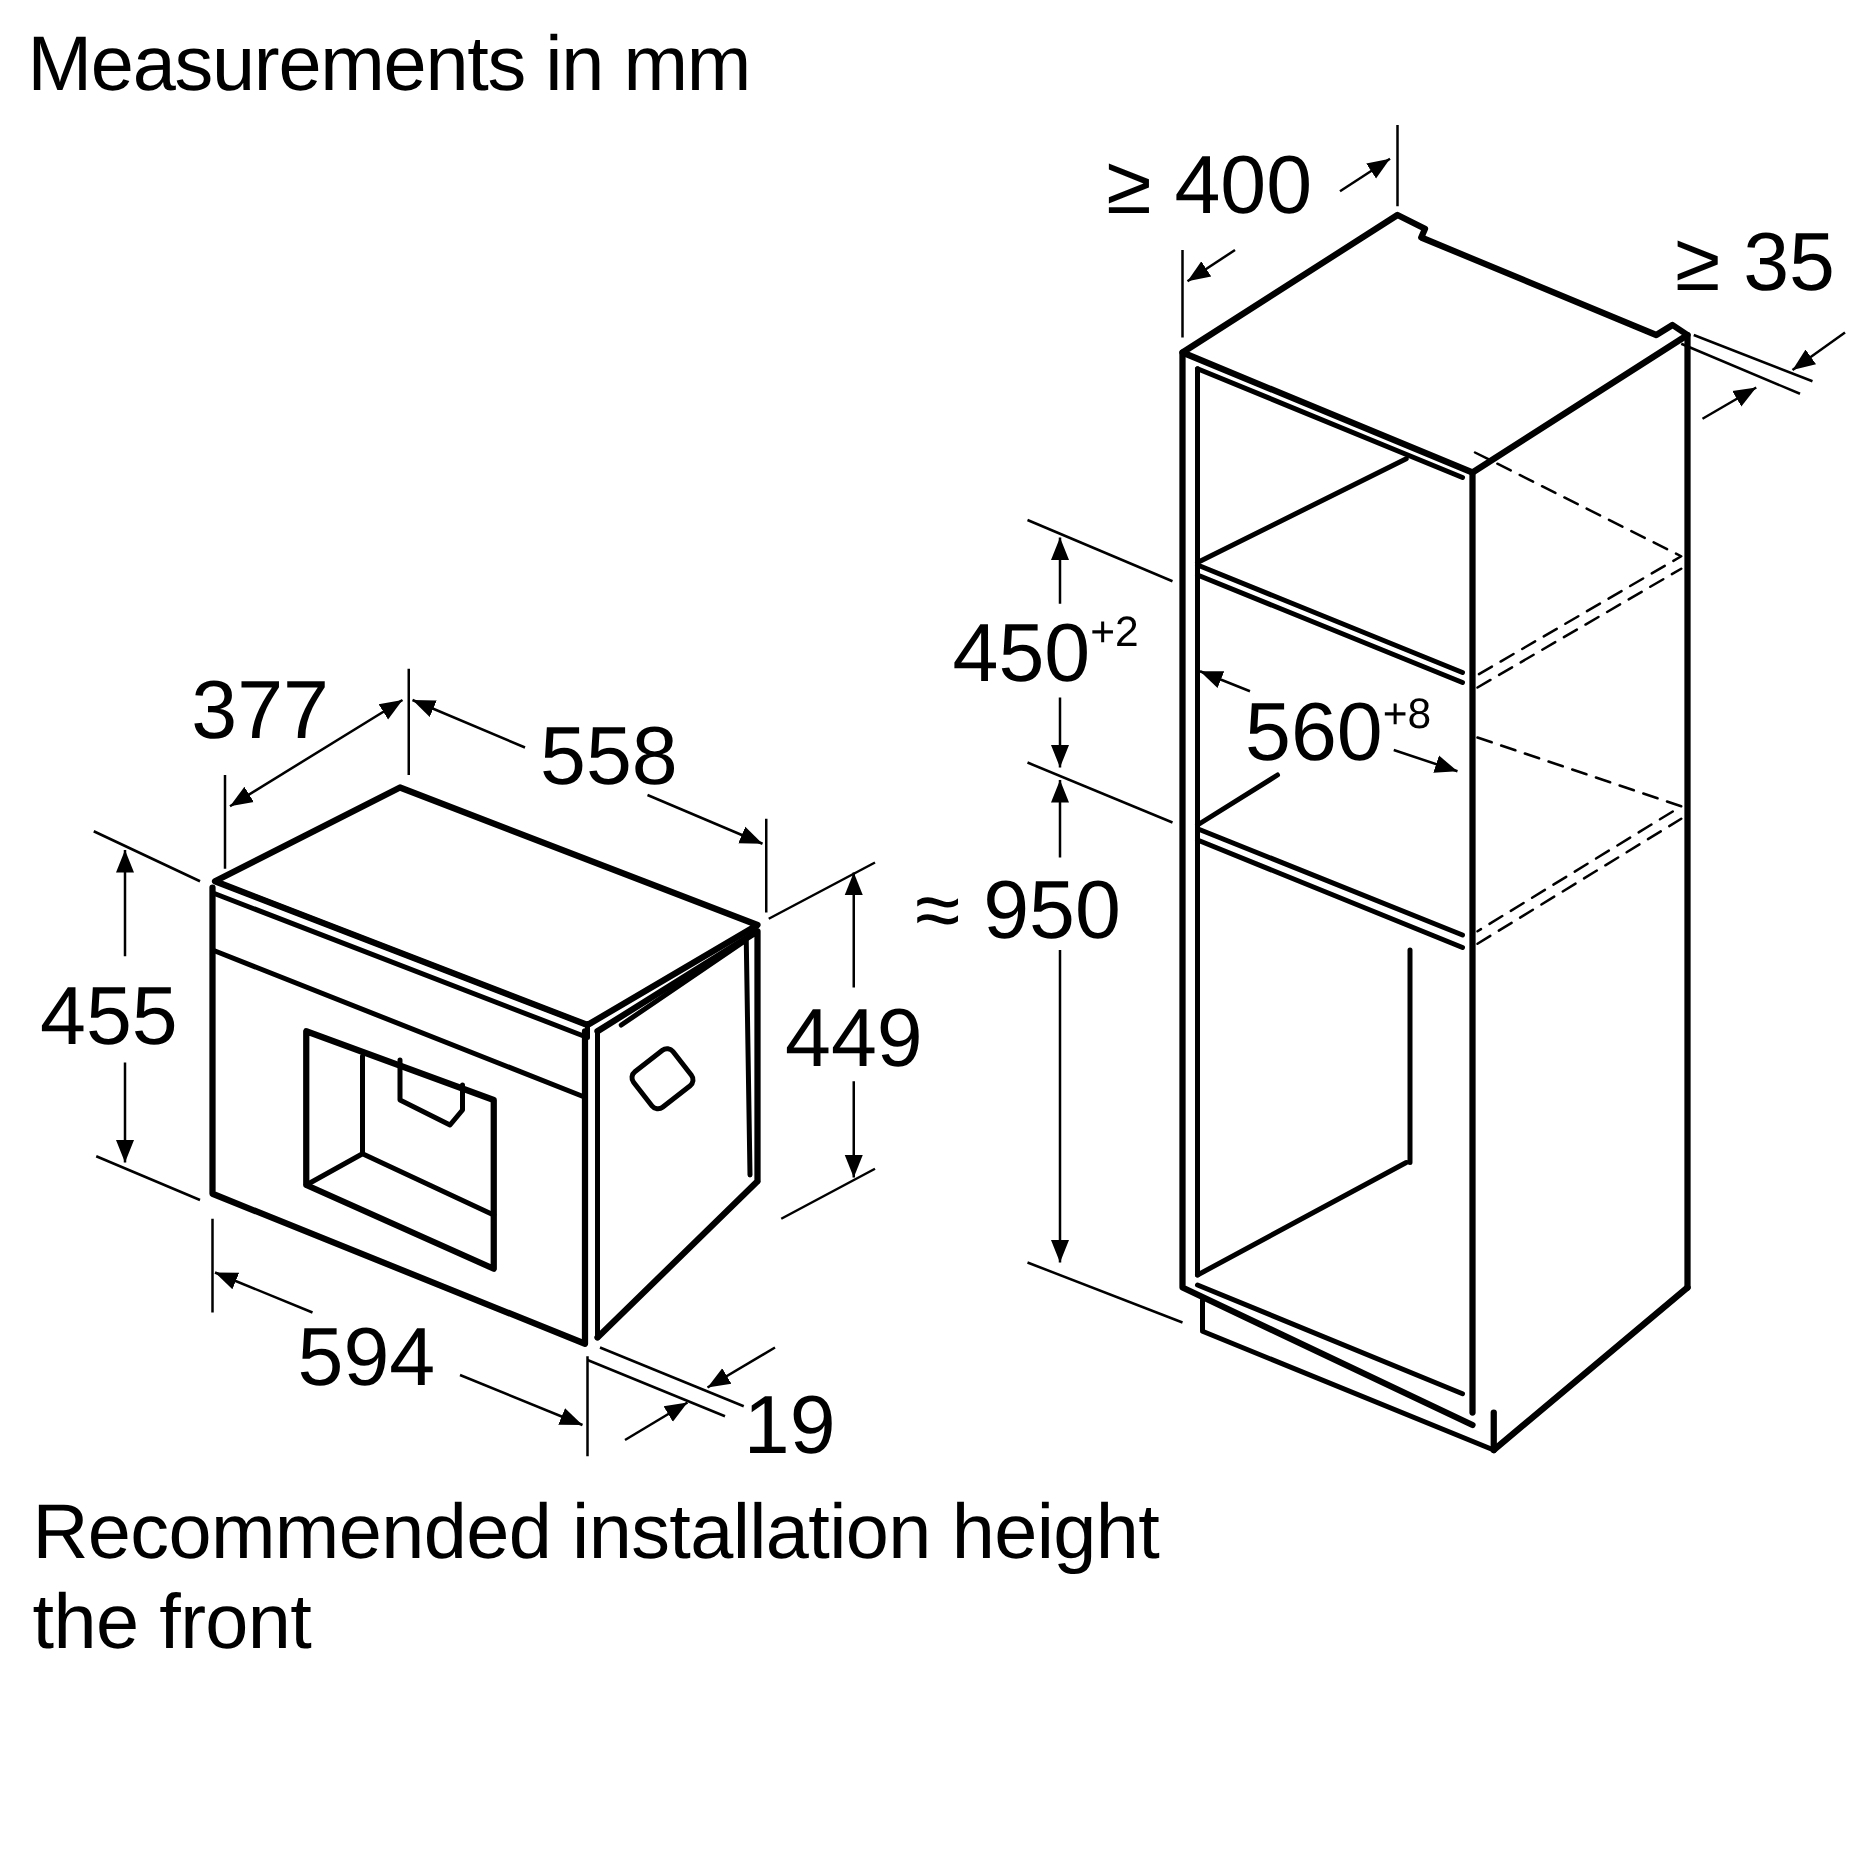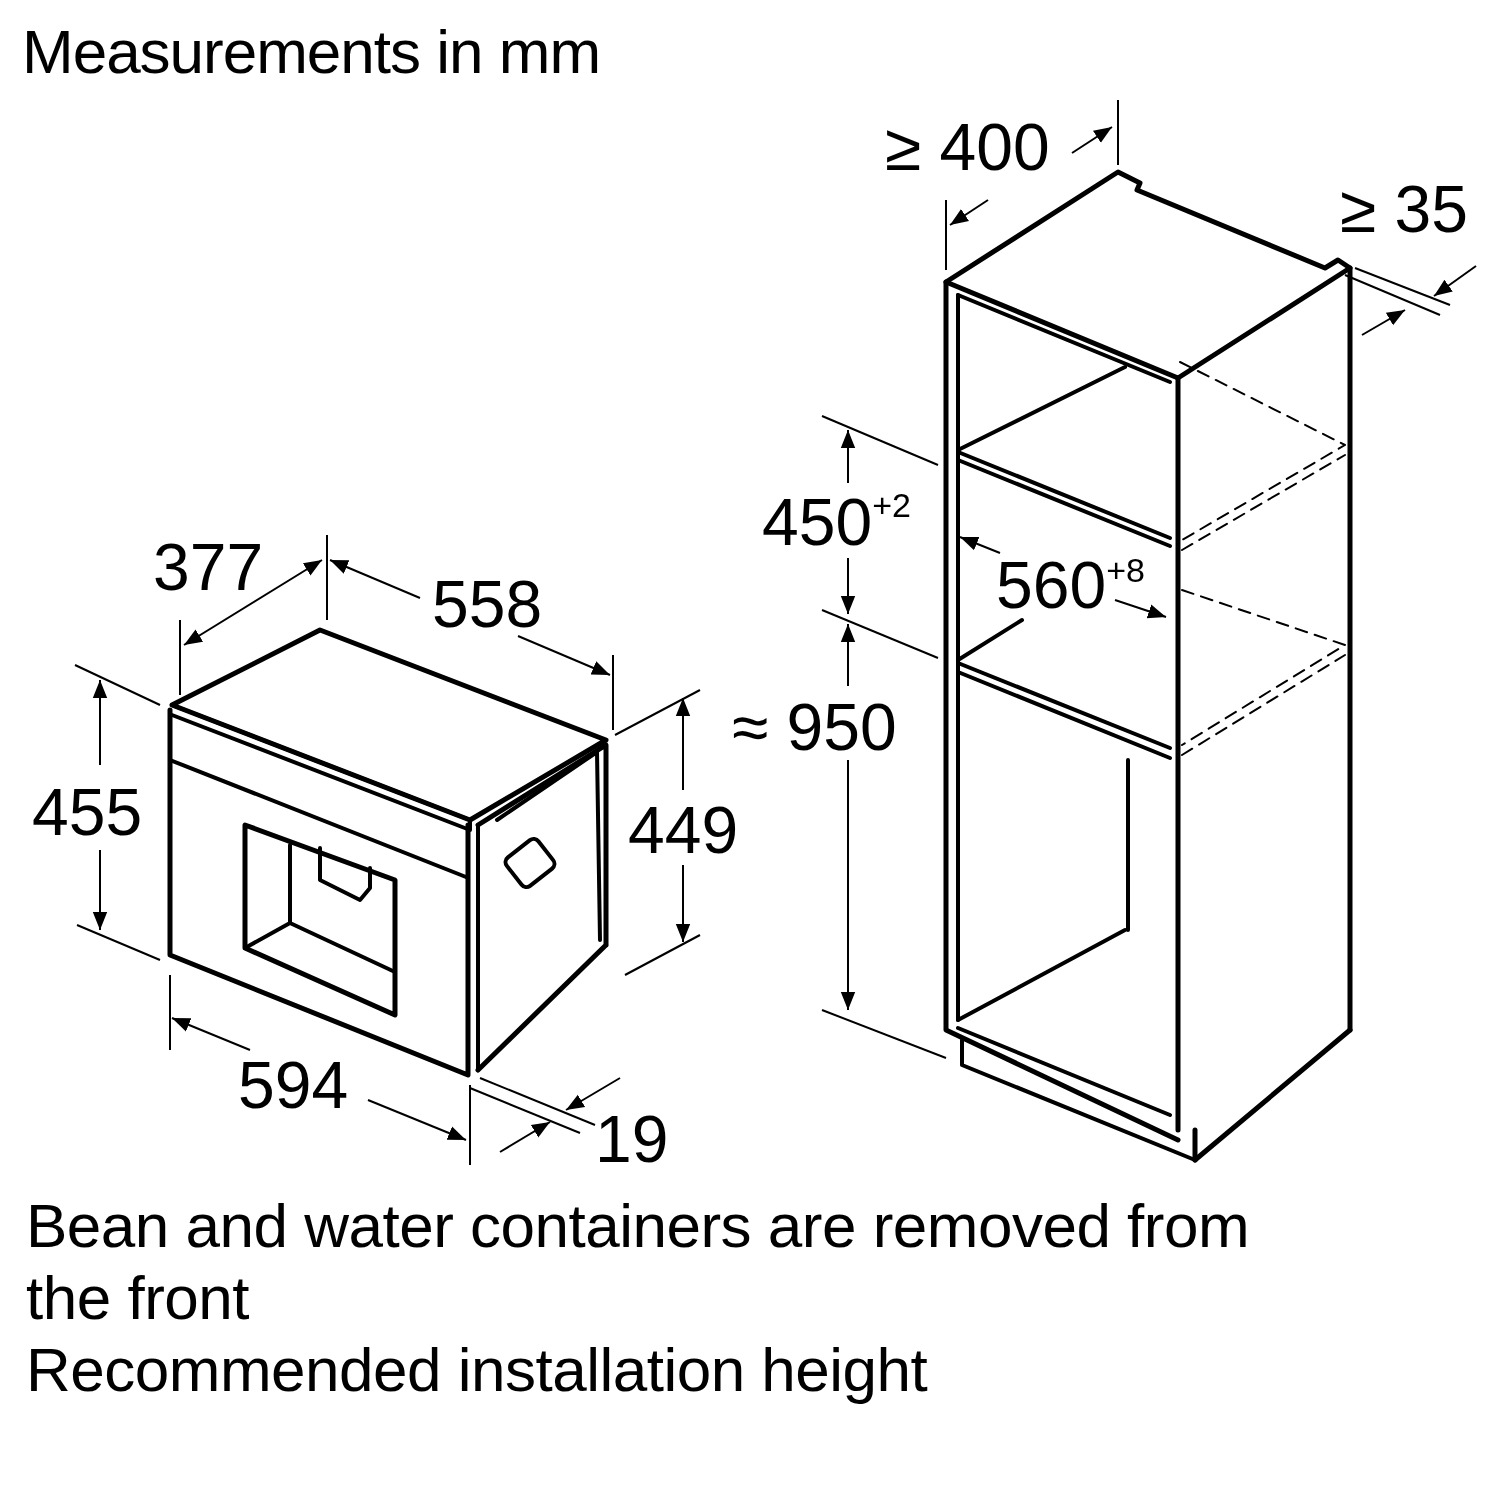--- a/index.html
+++ b/index.html
@@ -139,16 +139,15 @@
   </g>
 
   <text class="dim" x="885" y="170">≥ 400</text>
   <text class="dim" x="1340" y="232">≥ 35</text>
   <text class="dim" x="762" y="545"><tspan>450</tspan><tspan class="sup" dy="-28">+2</tspan></text>
   <text class="dim" x="996" y="608"><tspan>560</tspan><tspan class="sup" dy="-26">+8</tspan></text>
   <text class="dim" x="732" y="750">≈ 950</text>
 </svg>
 
 <div class="notes">
-  <div>Bean and water containers are removed from</div>
+  <div>Recommended installation height</div>
   <div>the front</div>
-  <div>Recommended installation height</div>
 </div>
 
 </body></html>

